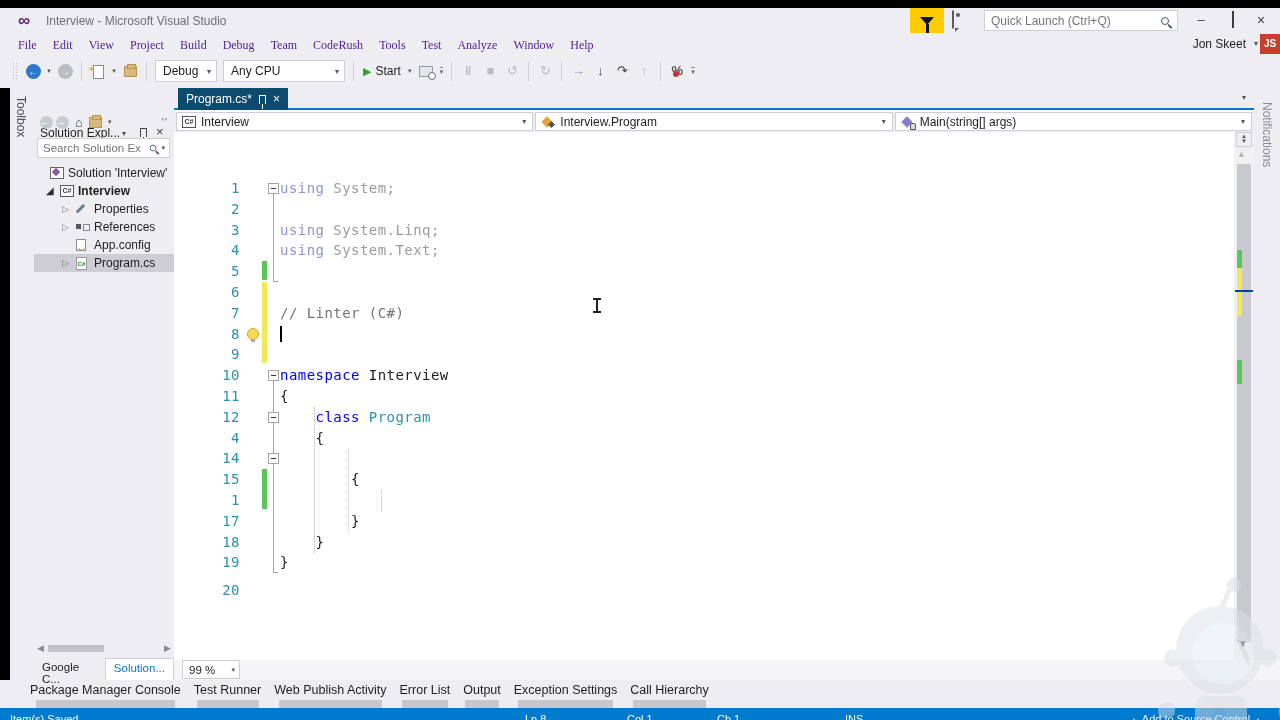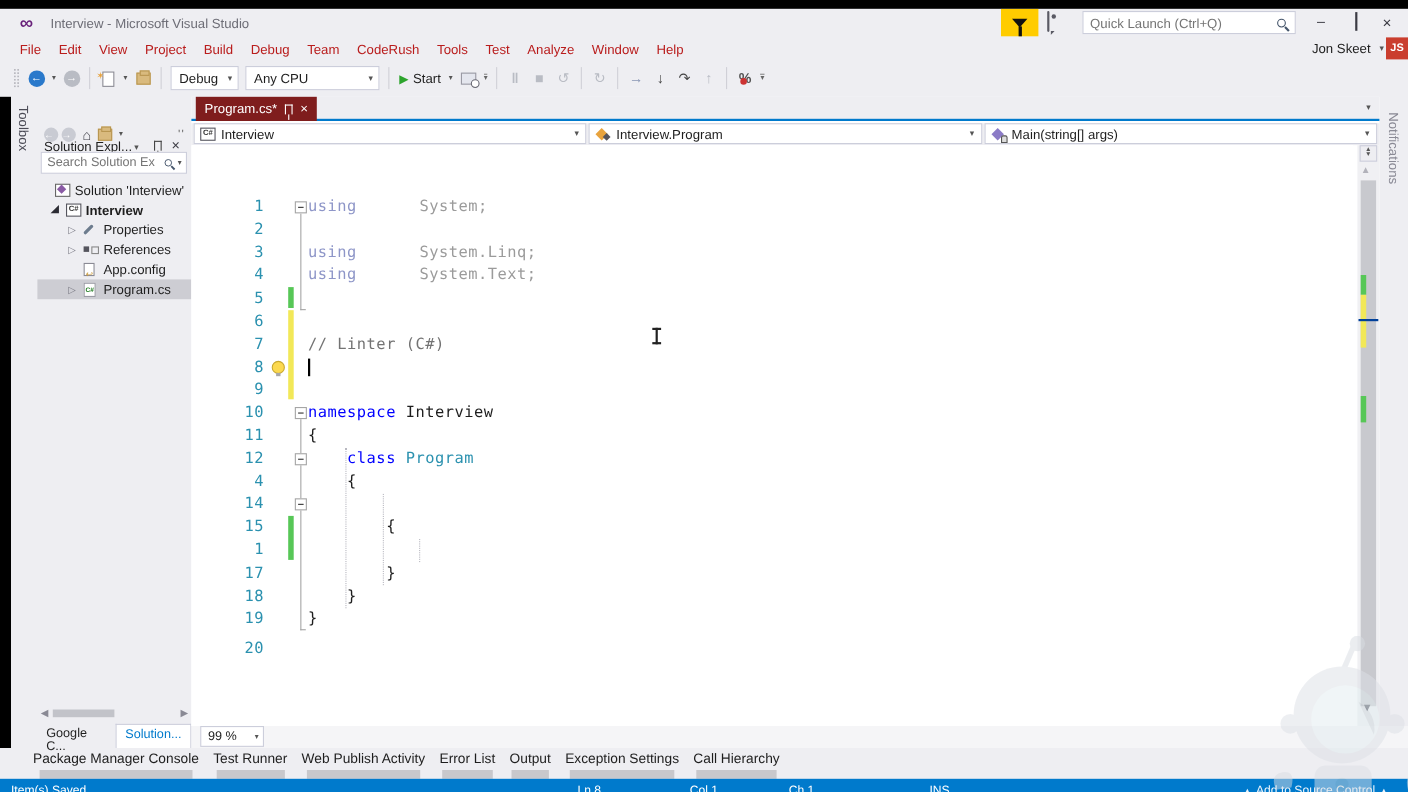--- a/index.html
+++ b/index.html
@@ -23,21 +23,21 @@
   #quick-launch input { flex:1; border:none; outline:none; font-size:12px; color:#777; padding-left:6px; font-family:"Liberation Sans",sans-serif; background:transparent; }
   .mag { width:8px; height:8px; border:1.6px solid #44546A; border-radius:50%; position:relative; margin-right:8px; }
   .mag::after { content:""; position:absolute; width:1.7px; height:5px; background:#44546A; left:7px; top:6px; transform:rotate(-45deg); }
   .winbtn { top:2px; width:22px; height:20px; text-align:center; font-size:13px; color:#3B3B44; line-height:20px; }
   #btn-min { left:1190px; } #btn-restore { left:1222px; } #btn-close { left:1250px; font-size:14px; }
   .restore-sq { width:9px; height:9px; border:1.4px solid #3B3B44; margin:5px auto; position:relative; background:#EEEEF2;}
   .restore-sq::before { content:""; position:absolute; left:2px; top:-4px; width:9px; height:9px; border:1.4px solid #3B3B44; z-index:-1; }
 
   
   #menubar { left:0; top:26px; width:1280px; height:22px; display:flex; align-items:center; padding-left:10px; font-size:12px; }
-  .menu-item { padding:3px 8px; color:#b91c1c; }
+  .menu-item { padding:3px 8px; color:#4c1d95;font-family:Liberation Serif, serif; }
   #user-area { position:absolute; right:34px; top:29px; font-size:12px; color:#1E1E1E; }
   #user-caret { position:absolute; right:22px; top:31px; font-size:8px; color:#555; }
   #avatar { position:absolute; right:0px; top:26px; width:20px; height:20px; background:#CA3E2E; color:#fff; font-size:10px; font-weight:bold; text-align:center; line-height:20px; }
 
   
   #toolbar { left:0; top:48px; width:1280px; height:30px; display:flex; align-items:center; padding-left:8px; }
   .tb-grip { width:6px; height:18px; margin:0 4px; background-image:radial-gradient(#B9B9C0 35%, transparent 36%); background-size:3px 3px; }
   .tb-sep { width:1px; height:20px; background:#D0D0D7; margin:0 5px; }
   .tb-ico { width:18px; height:20px; text-align:center; line-height:20px; font-size:13px; margin:0 2px; color:#6A6A75; }
   .tb-caret { font-size:7px; color:#555; width:10px; text-align:center; }
@@ -99,39 +99,39 @@
   #se-hscroll { left:0; top:553px; width:140px; height:16px; }
   #se-hscroll .arr { position:absolute; top:2px; font-size:9px; color:#8A8A95; }
   #se-hthumb { left:14px; top:4px; width:56px; height:7px; background:#C2C3C9; }
   #se-tabs { left:0; top:570px; width:140px; height:22px; display:flex; font-size:11.5px; }
   .se-tab { padding:3px 8px; color:#1E1E1E; }
   .se-tab.active { background:#fff; color:#007ACC; border:1px solid #CCCEDB; border-bottom:none; }
 
   
   #editor { left:174px; top:80px; width:1080px; height:572px; background:#fff; }
   #ed-tabbar { left:0; top:0; width:1080px; height:22px; background:#EEEEF2; border-bottom:2px solid #007ACC; }
-  #ed-tab { left:4px; top:0; height:22px; background:#7f1d1d; color:#fff; font-size:12px; display:flex; align-items:center; padding:0 8px; }
+  #ed-tab { left:4px; top:0; height:22px; background:#0c4a6e; color:#fff; font-size:12px; display:flex; align-items:center; padding:0 8px; }
   #ed-tab .pin { border-color:#fff; margin:0 7px; } #ed-tab .pin::after{ background:#fff; }
   #ed-tab .tab-close { font-size:12px; }
   #ed-chevron { right:8px; top:5px; font-size:8px; color:#555; }
   #ed-navbar { left:0; top:24px; width:1080px; height:20px; background:#EEEEF2; display:flex; gap:2px; padding:0 2px; }
   .navdd { flex:1; background:#fff; border:1px solid #CCCEDB; display:flex; align-items:center; font-size:12px; color:#1E1E1E; padding-left:5px; height:19px; }
   .navdd .cbx { margin-left:auto; font-size:8px; color:#555; padding-right:6px; }
   .nic { width:14px; height:12px; position:relative; margin-right:5px; flex:none; }
   .nic-class::before{content:"";position:absolute;left:2px;top:2px;width:8px;height:8px;background:#E8A33D;transform:rotate(45deg);}
   .nic-class::after{content:"";position:absolute;left:8px;top:6px;width:5px;height:5px;background:#55555E;transform:rotate(45deg);}
   .nic-method::before{content:"";position:absolute;left:2px;top:2px;width:8px;height:8px;background:#8B7BC7;transform:rotate(45deg);}
   .nic-method::after{content:"";position:absolute;left:9px;top:7px;width:4px;height:5px;border:1.2px solid #555;border-radius:2px 2px 0 0;background:#ddd;}
 
   #code-area { left:0; top:44px; width:1056px; height:528px; background:#fff; font-family:"DejaVu Sans Mono", monospace; font-size:14px; letter-spacing:.45px; }
   .code-line { position:absolute; left:0; width:100%; height:20.8px; line-height:20.8px; white-space:pre; }
   .lnum { position:absolute; left:0; width:66px; text-align:right; color:#2B91AF; }
   .ctext { position:absolute; left:106px; }
   .kw { color:#0000FF; } .typ { color:#2B91AF; } .cmt { color:#737373; } .pln { color:#1E1E1E; }
-  .u-kw { color:#8E96C8; } .u-id { color:#9B9B9B;margin-left:48px; }
+  .u-kw { color:#8E96C8; } .u-id { color:#9B9B9B; }
   .foldbox { position:absolute; left:94px; top:5px; width:11px; height:11px; border:1px solid #A5A5A5; background:#fff; }
   .foldbox::after { content:""; position:absolute; left:2px; top:4px; width:5px; height:1px; background:#333; }
   .fold-line { position:absolute; left:99px; border-left:1px solid #A5A5A5; border-bottom:1px solid #A5A5A5; width:5px; }
   .guide { position:absolute; border-left:1px dotted #B8B8C0; width:1px; }
   .chbar { position:absolute; left:88px; width:5px; }
   .chbar.green { background:#57C757; } .chbar.yellow { background:#F2E858; }
   #caret { position:absolute; left:106px; width:1.6px; height:16px; background:#000; }
   .bulb { position:absolute; left:73px; width:12px; height:12px; border-radius:50%; background:#FCD94F; border:1px solid #C9A92F; }
   .bulb::after { content:""; position:absolute; left:3px; bottom:-3px; width:4px; height:3px; background:#A8A8A8; }
   #ibeam { position:absolute; left:422px; top:166px; width:2px; height:15px; background:#222; }

